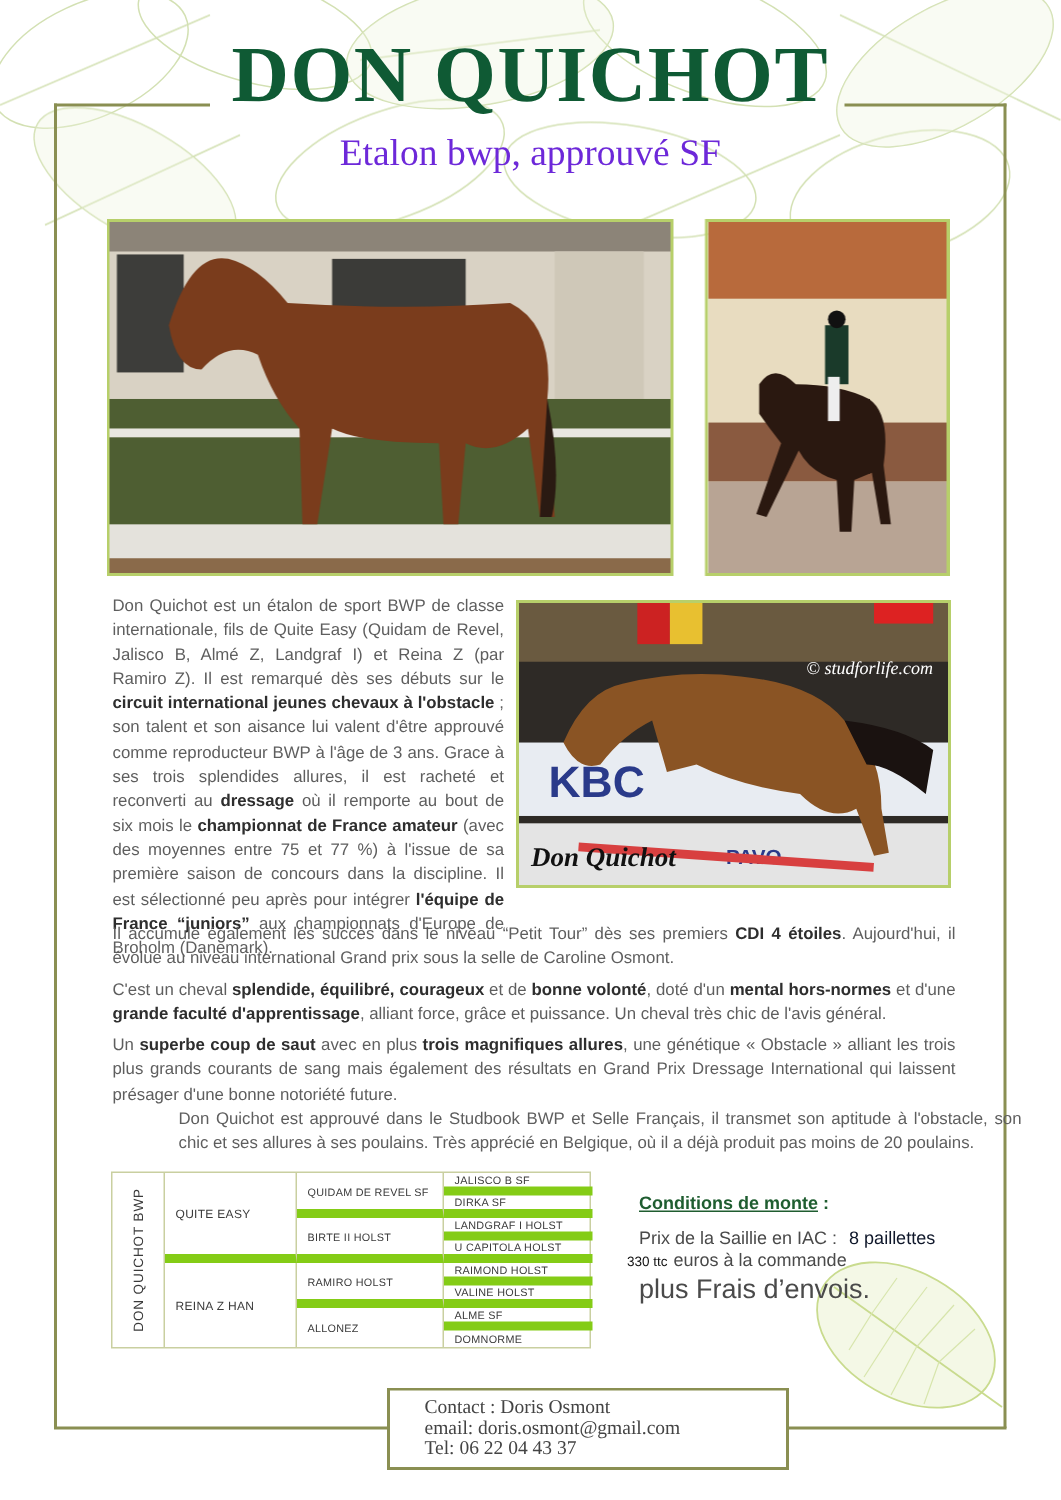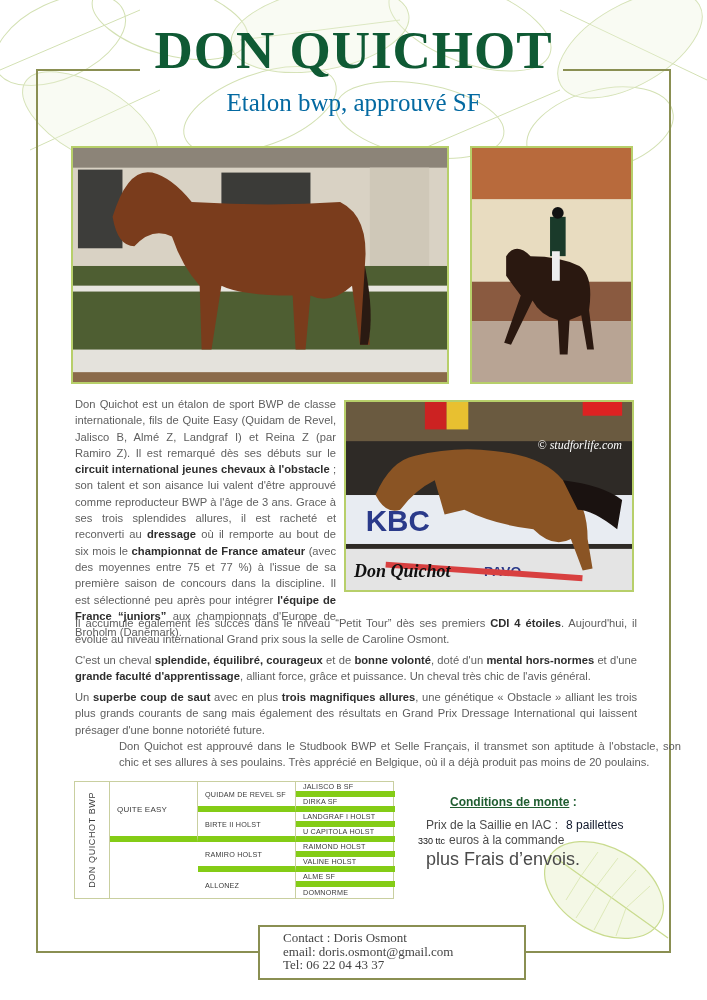--- a/index.html
+++ b/index.html
@@ -14,21 +14,21 @@
   .frame-left { position: absolute; left: 36px; top: 69px; width: 2px; height: 883px; background: #8a8f52; z-index: 1; }
   .frame-right { position: absolute; left: 669px; top: 69px; width: 2px; height: 883px; background: #8a8f52; z-index: 1; }
   .frame-top-l { position: absolute; left: 36px; top: 69px; width: 104px; height: 2px; background: #8a8f52; z-index: 1; }
   .frame-top-r { position: absolute; left: 563px; top: 69px; width: 108px; height: 2px; background: #8a8f52; z-index: 1; }
   .frame-bot-l { position: absolute; left: 36px; top: 951px; width: 222px; height: 2px; background: #8a8f52; z-index: 1; }
   .frame-bot-r { position: absolute; left: 488px; top: 951px; width: 183px; height: 2px; background: #8a8f52; z-index: 1; }
 
   .title { position: absolute; left: 0; width: 707px; top: 24px; text-align: center; z-index: 2;
            font-family: "Liberation Serif", serif; font-size: 53px; color: #0f5a34; letter-spacing: 1px; line-height: 1; }
   .subtitle { position: absolute; left: 0; width: 707px; top: 90px; text-align: center; z-index: 2;
-              font-family: "Liberation Serif", serif; font-size: 25px; color: #0369a1; line-height: 1; }
+              font-family: "Liberation Serif", serif; font-size: 25px; color: #6d28d9; line-height: 1; }
 
   
   .photo { position: absolute; border: 2px solid #b7cf6a; overflow: hidden; z-index: 2; }
   .photo-1 { left: 71px; top: 146px; width: 378px; height: 238px; }
   .photo-2 { left: 470px; top: 146px; width: 163px; height: 238px; }
   .photo-3 { left: 344px; top: 400px; width: 290px; height: 192px; }
   .photo svg { display: block; width: 100%; height: 100%; }
   .watermark { position: absolute; right: 10px; top: 36px; color: #fff; font-family: "Liberation Serif", serif; font-style: italic; font-size: 12px; }
   .signature { position: absolute; left: 8px; bottom: 8px; color: #111; font-family: "Liberation Serif", serif; font-style: italic; font-weight: bold; font-size: 18px; }
 
@@ -46,21 +46,21 @@
               grid-template-columns: 35px 88px 98px 99px; grid-template-rows: repeat(8, 1fr); font-size: 7.2px; color: #3a3a3a; letter-spacing: 0.2px; }
   .pedigree .cell { border-right: 1px solid #c9cfa0; border-bottom: 6px solid #84cc16; display: flex; align-items: center; padding-left: 7px; }
   .pedigree .cell.last-col { border-right: none; }
   .pedigree .cell.last-row { border-bottom: none; }
   .c-root { grid-column: 1; grid-row: 1 / span 8; justify-content: center; padding-left: 0 !important; }
   .c-root span { writing-mode: vertical-rl; transform: rotate(180deg); font-size: 9px; letter-spacing: 0.6px; }
   .c-sire { grid-column: 2; grid-row: 1 / span 4; font-size: 8px; }
   .c-dam { grid-column: 2; grid-row: 5 / span 4; font-size: 8px; }
 
   
-  .cond-title { position: absolute; left: 426px; top: 795px; font-size: 12px; font-weight: bold; color: #1f5d30; z-index: 2; margin-left: 24px; }
+  .cond-title { position: absolute; left: 426px; top: 795px; font-size: 12px; font-weight: bold; color: #1f5d30; z-index: 2; }
   .cond-title u { text-decoration: underline; }
   .cond-line1 { position: absolute; left: 426px; top: 818px; font-size: 12px; color: #4a4a4a; z-index: 2; }
   .cond-line1 .qty { color: #0f172a; margin-left: 8px; }
   .cond-line2 { position: absolute; left: 418px; top: 833px; font-size: 12px; color: #4a4a4a; z-index: 2; }
   .cond-line2 .price { font-size: 9px; color: #111; margin-right: 4px; text-align: right; }
   .cond-line3 { position: absolute; left: 426px; top: 849px; font-size: 18px; color: #4a4a4a; z-index: 2; }
 
   
   .contact { position: absolute; left: 258px; top: 925px; width: 268px; height: 55px; border: 2px solid #8a8f52; background: #fff; z-index: 2;
              padding: 4px 0 0 23px; font-family: "Liberation Serif", serif; font-size: 13px; line-height: 13.6px; color: #444; }
@@ -180,20 +180,21 @@
 </p>
 <p class="para-full p5">
   <span>Don Quichot est approuvé dans le Studbook BWP et Selle Français, il transmet son aptitude à l'obstacle, son chic et ses allures à ses poulains. Très apprécié en Belgique, où il a déjà produit pas moins de 20 poulains.</span>
 </p>
 
 <div class="pedigree">
   <div class="cell c-root last-row">
       <span>DON QUICHOT BWP</span>
     </div>
   <div class="cell c-sire">QUITE EASY</div>
+  <div class="cell c-dam last-row">REINA Z HAN</div>
 
   <div class="cell" style="grid-column:3;grid-row:1/span 2">QUIDAM DE REVEL SF</div>
   <div class="cell" style="grid-column:3;grid-row:3/span 2">BIRTE II HOLST</div>
   <div class="cell" style="grid-column:3;grid-row:5/span 2">RAMIRO HOLST</div>
   <div class="cell last-row" style="grid-column:3;grid-row:7/span 2">ALLONEZ</div>
 
   <div class="cell last-col" style="grid-column:4;grid-row:1">JALISCO B SF</div>
   <div class="cell last-col" style="grid-column:4;grid-row:2">DIRKA SF</div>
   <div class="cell last-col" style="grid-column:4;grid-row:3">LANDGRAF I HOLST</div>
   <div class="cell last-col" style="grid-column:4;grid-row:4">U CAPITOLA HOLST</div>

